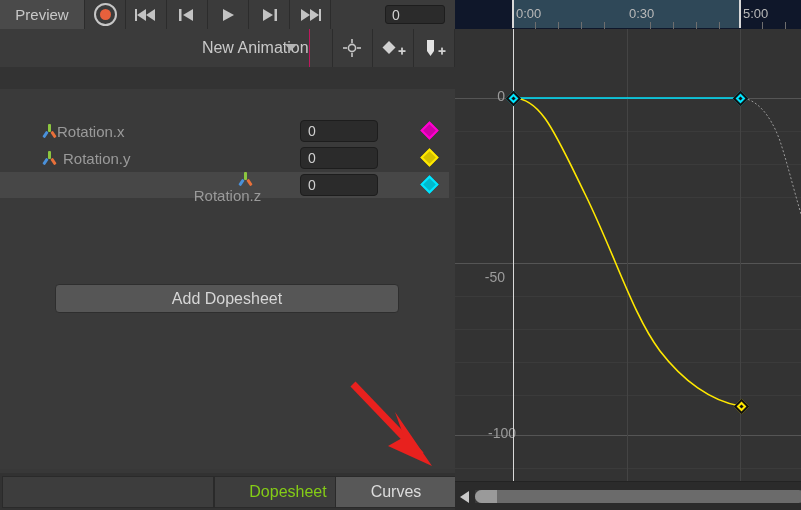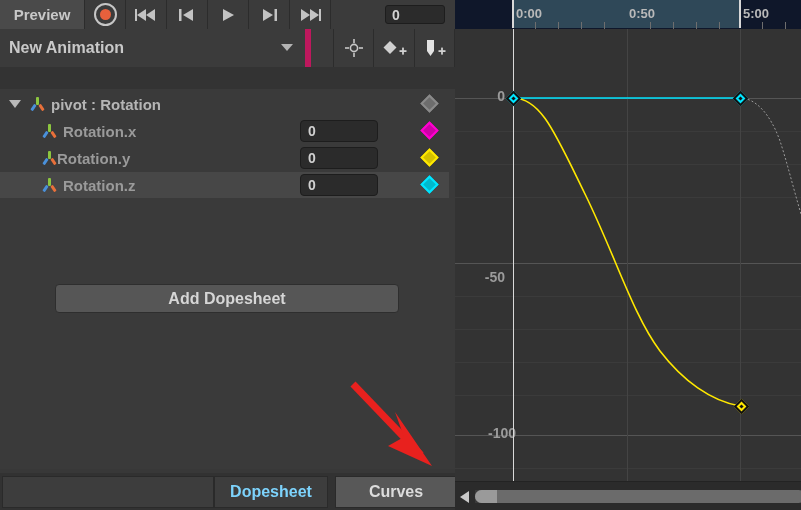--- a/index.html
+++ b/index.html
@@ -1,19 +1,19 @@
 <!DOCTYPE html>
 <html><head>
 <meta charset="utf-8">
 <style>
   html,body{margin:0;padding:0;background:#383838;}
   body{width:801px;height:510px;overflow:hidden;
        font-family:"Liberation Sans","DejaVu Sans",sans-serif;
        -webkit-font-smoothing:antialiased;}
-  #app{position:relative;width:801px;height:510px;background:#383838;font-weight:bold;}
+  #app{position:relative;width:801px;height:510px;background:#383838;}
   .nosel{user-select:none;}
 
   
   #toolbar1{position:absolute;left:0;top:0;width:455px;height:29px;
             background:#3b3b3b;border-bottom:1px solid #232323;
             display:flex;align-items:stretch;}
   #preview-btn{width:84px;display:flex;align-items:center;justify-content:center;
                background:#4a4a4a;color:#c8c8c8;font-size:15px;
                border-right:1px solid #2c2c2c;}
   #record-btn{width:40px;display:flex;align-items:center;justify-content:center;
@@ -27,34 +27,34 @@
               background:#3b3b3b;padding-right:10px;}
   #frame-field{width:60px;height:19px;background:#2b2b2b;border:1px solid #1d1d1d;
                border-radius:3px;color:#d2d2d2;font-size:14px;
                display:flex;align-items:center;padding-left:6px;box-sizing:border-box;}
 
   
   #toolbar2{position:absolute;left:0;top:29px;width:455px;height:38px;
             background:#3b3b3b;border-bottom:1px solid #232323;
             display:flex;align-items:stretch;}
   #clip-dd{width:310px;display:flex;align-items:center;position:relative;
-           background:#3b3b3b;border-right:6px solid #be185d;}
+           background:#3b3b3b;border-right:1px solid #be185d;justify-content:flex-end;}
   #clip-name{color:#c9c9c9;font-size:16px;padding-left:9px;}
   #clip-caret{position:absolute;right:12px;top:15px;width:0;height:0;
               border-left:6px solid transparent;border-right:6px solid transparent;
               border-top:7px solid #b4b4b4;}
   #tb2-gap{width:22px;background:#3b3b3b;border-right:1px solid #2c2c2c;}
   .tb2btn{width:40px;display:flex;align-items:center;justify-content:center;
           border-right:1px solid #2c2c2c;background:#3b3b3b;position:relative;}
 
   
   #leftpanel{position:absolute;left:0;top:67px;width:455px;height:402px;background:#3a3a3a;}
   #list-head-strip{position:absolute;left:0;top:0;width:455px;height:22px;background:#333;}
   .prow{position:absolute;left:0;width:449px;height:26px;display:flex;align-items:center;}
-  .prow.sel{background:#474747;}
+  .prow.sel{background:#474747;flex-direction:column;}
   .ptwirl{width:0;height:0;margin-left:9px;
           border-left:6px solid transparent;border-right:6px solid transparent;
           border-top:8px solid #b9b9b9;}
   .plabel{font-size:15px;color:#b5b5b5;}
   .plabel.dim{color:#9a9a9a;}
   .pfield{position:absolute;left:300px;width:78px;height:22px;background:#2b2b2b;
           border:1px solid #1d1d1d;border-radius:4px;color:#d0d0d0;font-size:14px;
           display:flex;align-items:center;padding-left:7px;box-sizing:border-box;}
   .kdiamond{position:absolute;left:423px;width:13px;height:13px;
             transform:rotate(45deg);border:2px solid;box-sizing:border-box;}
@@ -70,21 +70,21 @@
            background:#565656;border:1px solid #2e2e2e;border-radius:4px;
            display:flex;align-items:center;justify-content:center;
            color:#d6d6d6;font-size:16px;}
 
   
   #tabbar{position:absolute;left:0;top:473px;width:455px;height:37px;background:#323232;}
   #tab-empty{position:absolute;left:2px;top:3px;width:210px;height:30px;
              background:#3d3d3d;border:1px solid #2a2a2a;}
   .tab{position:absolute;top:3px;height:30px;display:flex;align-items:center;
        justify-content:center;font-size:16px;border:1px solid #2a2a2a;}
-  .tab.inactive{background:#3d3d3d;color:#7dd3fc;}
+  .tab.inactive{background:#3d3d3d;color:#84cc16;padding-left:17px;}
   .tab.active{background:#585858;color:#dcdcdc;}
   #tab-dope{left:214px;width:112px;}
   #tab-curves{left:335px;width:120px;text-align:right;}
 
   
   #right{position:absolute;left:455px;top:0;width:346px;height:510px;background:#333;}
   #ruler{position:absolute;left:0;top:0;width:346px;height:29px;background:#0f172a;
          border-bottom:1px solid #232323;}
   #ruler-hl{position:absolute;left:58px;top:0;width:227px;height:28px;background:#2f4858;}
   .rtick{position:absolute;bottom:0;width:1px;background:#6e6e6e;}
@@ -196,49 +196,39 @@
         <polygon points="6,13 13,13 9.5,18" fill="#e2e2e2"></polygon>
         <rect x="17.5" y="12.2" width="7" height="1.8" fill="#d0d0d0"></rect>
         <rect x="20.1" y="9.6" width="1.8" height="7" fill="#d0d0d0"></rect>
       </svg>
     </div>
   </div>
 
   <div id="leftpanel">
     <div id="list-head-strip"></div>
 
-    <div class="prow" style="top:24px">
-      <span class="ptwirl"></span>
-      <span class="gizmo" style="margin-left:9px">
-        <i class="gz-up"></i>
-          <i class="gz-l"></i>
-          <i class="gz-r"></i>
-      </span>
-      <span class="plabel" style="margin-left:6px">pivot : Rotation</span>
-      <span class="kdiamond" style="top:6px;border-color:#8a8a8a;background:#6d6d6d"></span>
-    </div>
 
     <div class="prow" style="top:51px">
       <span class="gizmo" style="margin-left:42px">
         <i class="gz-up"></i>
           <i class="gz-l"></i>
           <i class="gz-r"></i>
       </span>
-      <span class="plabel dim" style="margin-left:6px">Rotation.x</span>
+      <span class="plabel dim" style="">Rotation.x</span>
       <span class="pfield" style="top:2px">0</span>
       <span class="kdiamond" style="top:6px;border-color:#ff00d0;background:#cc00a6"></span>
     </div>
 
     <div class="prow" style="top:78px">
       <span class="gizmo" style="margin-left:42px">
         <i class="gz-up"></i>
           <i class="gz-l"></i>
           <i class="gz-r"></i>
       </span>
-      <span class="plabel dim" style="">Rotation.y</span>
+      <span class="plabel dim" style="margin-left:6px">Rotation.y</span>
       <span class="pfield" style="top:2px">0</span>
       <span class="kdiamond" style="top:6px;border-color:#ffe800;background:#d4c000"></span>
     </div>
 
     <div class="prow sel" style="top:105px">
       <span class="gizmo" style="margin-left:42px">
         <i class="gz-up"></i>
           <i class="gz-l"></i>
           <i class="gz-r"></i>
       </span>
@@ -274,21 +264,21 @@
       <div class="rtick" style="left:126px;height:7px"></div>
       <div class="rtick" style="left:149px;height:7px"></div>
       <div class="rtick" style="left:195px;height:7px"></div>
       <div class="rtick" style="left:218px;height:7px"></div>
       <div class="rtick" style="left:241px;height:7px"></div>
       <div class="rtick" style="left:264px;height:7px"></div>
       <div class="rtick" style="left:307px;height:7px"></div>
       <div class="rtick" style="left:330px;height:7px"></div>
 
       <span class="rlabel" style="left:61px">0:00</span>
-      <span class="rlabel" style="left:174px">0:50</span>
+      <span class="rlabel" style="left:174px">0:30</span>
       <span class="rlabel" style="left:288px">5:00</span>
     </div>
 
     <div id="graph">
 
       <div class="hgrid major" style="top:69px"></div>
       <div class="hgrid" style="top:102px"></div>
       <div class="hgrid" style="top:135px"></div>
       <div class="hgrid" style="top:168px"></div>
       <div class="hgrid major" style="top:234px"></div>

